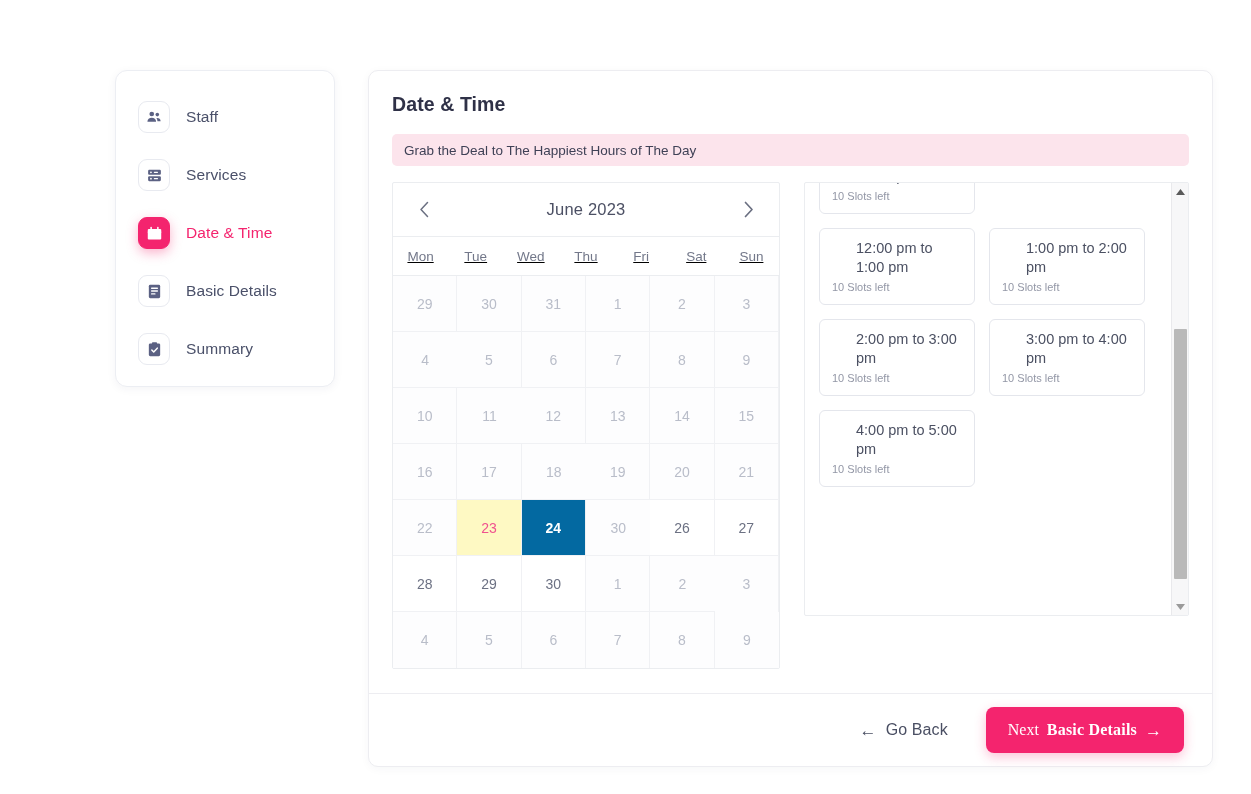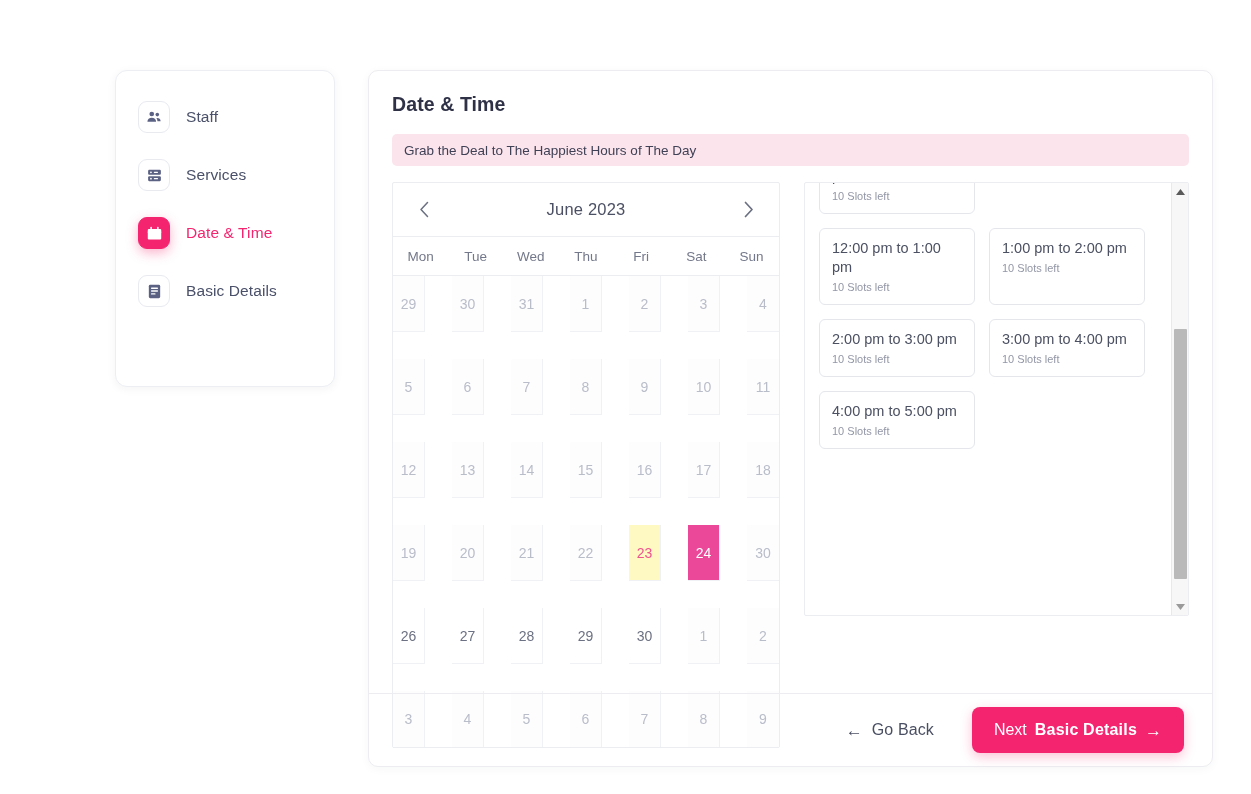--- a/index.html
+++ b/index.html
@@ -131,47 +131,47 @@
   .cal-title {
     font-size: 16.5px;
     color: #4c5064;
     font-weight: 500;
     letter-spacing: 0.2px;
   }
   .cal-dows {
     display: grid;
     grid-template-columns: repeat(7, 1fr);
     border-bottom: 1px solid #ebedf0;
+    text-decoration: underline;
   }
   .dow {
     height: 38px;
     display: flex; align-items: center; justify-content: center;
     font-size: 13.5px;
     color: #73788a;
   }
   .cal-grid {
     display: grid;
-    grid-template-columns: repeat(7, 1fr);
-    gap: 27px;
+    grid-template-columns: repeat(6, 1fr);
   }
   .day {
     height: 56px;
     display: flex; align-items: center; justify-content: center;
     font-size: 14px;
     color: #b9bdc9;
     border-right: 1px solid #f0f1f4;
     border-bottom: 1px solid #f0f1f4;
     background: #fdfdfe;
     cursor: default;
   }
   .day:nth-child(7n) { border-right: none; }
   .cal-grid .day:nth-last-child(-n+7) { border-bottom: none; }
   .day.avail { color: #6c7183; background: #ffffff; cursor: pointer; }
   .day.today { color: #f0528f; background: #fef9c3; cursor: pointer; font-weight: 500; }
-  .day.selected { color: #ffffff; background: #ec4899; font-weight: 400; cursor: pointer; }
+  .day.selected { color: #ffffff; background: #0369a1; font-weight: 700; cursor: pointer; }
 
   
   .slots-panel {
     flex: 1 1 auto;
     border: 1px solid #ebedf0;
     border-radius: 2px;
     height: 434px;
     position: relative;
     overflow: hidden;
     background: #fff;
@@ -196,20 +196,21 @@
     border-radius: 6px;
     padding: 10px 12px 9px 12px;
     cursor: pointer;
     background: #fff;
   }
   .slot-time {
     font-size: 14.5px;
     color: #4b5062;
     line-height: 19px;
     margin-bottom: 2px;
+    margin-left: 24px;
   }
   .slot-left {
     font-size: 11px;
     color: #9397a6;
     line-height: 16px;
   }
 
   
   .sb {
     position: absolute;
@@ -261,21 +262,21 @@
   .btn-next {
     background: #f4246e;
     border: none;
     border-radius: 8px;
     height: 46px;
     padding: 0 22px;
     display: flex; align-items: center; gap: 8px;
     color: #ffffff;
     font-size: 16px;
     cursor: pointer;
-    font-family: Liberation Sans, sans-serif;
+    font-family: Liberation Serif, serif;
     box-shadow: 0 4px 12px rgba(244,36,110,0.28);
   }
   .btn-next .lead { font-weight: 400; }
   .btn-next .strong { font-weight: 700; letter-spacing: 0.2px; }
   .arrow-glyph { font-size: 17px; line-height: 1; }
 </style>
 </head>
 <body>
 
 <div class="page">
@@ -329,20 +330,30 @@
         <svg width="17" height="17" viewBox="0 0 24 24" fill="currentColor">
           <rect x="4" y="2.6" width="16" height="18.8" rx="2"></rect>
           <rect x="7" y="6.4" width="10" height="1.9" rx="0.9" fill="#fff"></rect>
           <rect x="7" y="10.4" width="10" height="1.9" rx="0.9" fill="#fff"></rect>
           <rect x="7" y="14.4" width="6.5" height="1.9" rx="0.9" fill="#fff"></rect>
         </svg>
       </span>
       <span class="step-label">Basic Details</span>
     </div>
 
+    <div class="step">
+      <span class="step-icon">
+        <svg width="17" height="17" viewBox="0 0 24 24" fill="currentColor">
+          <rect x="4" y="3.4" width="16" height="18" rx="2"></rect>
+          <rect x="8.4" y="1.6" width="7.2" height="3.6" rx="1.2"></rect>
+          <path d="M8.2 12.6l2.7 2.8 5-5.3" stroke="#fff" stroke-width="2.1" fill="none" stroke-linecap="round" stroke-linejoin="round"></path>
+        </svg>
+      </span>
+      <span class="step-label">Summary</span>
+    </div>
   </div>
 
   <div class="main-card">
     <div class="main-body">
 
       <div class="section-title">Date &amp; Time</div>
 
       <div class="deal-banner">
         <span>Grab the Deal to The Happiest Hours of The Day</span>
       </div>

